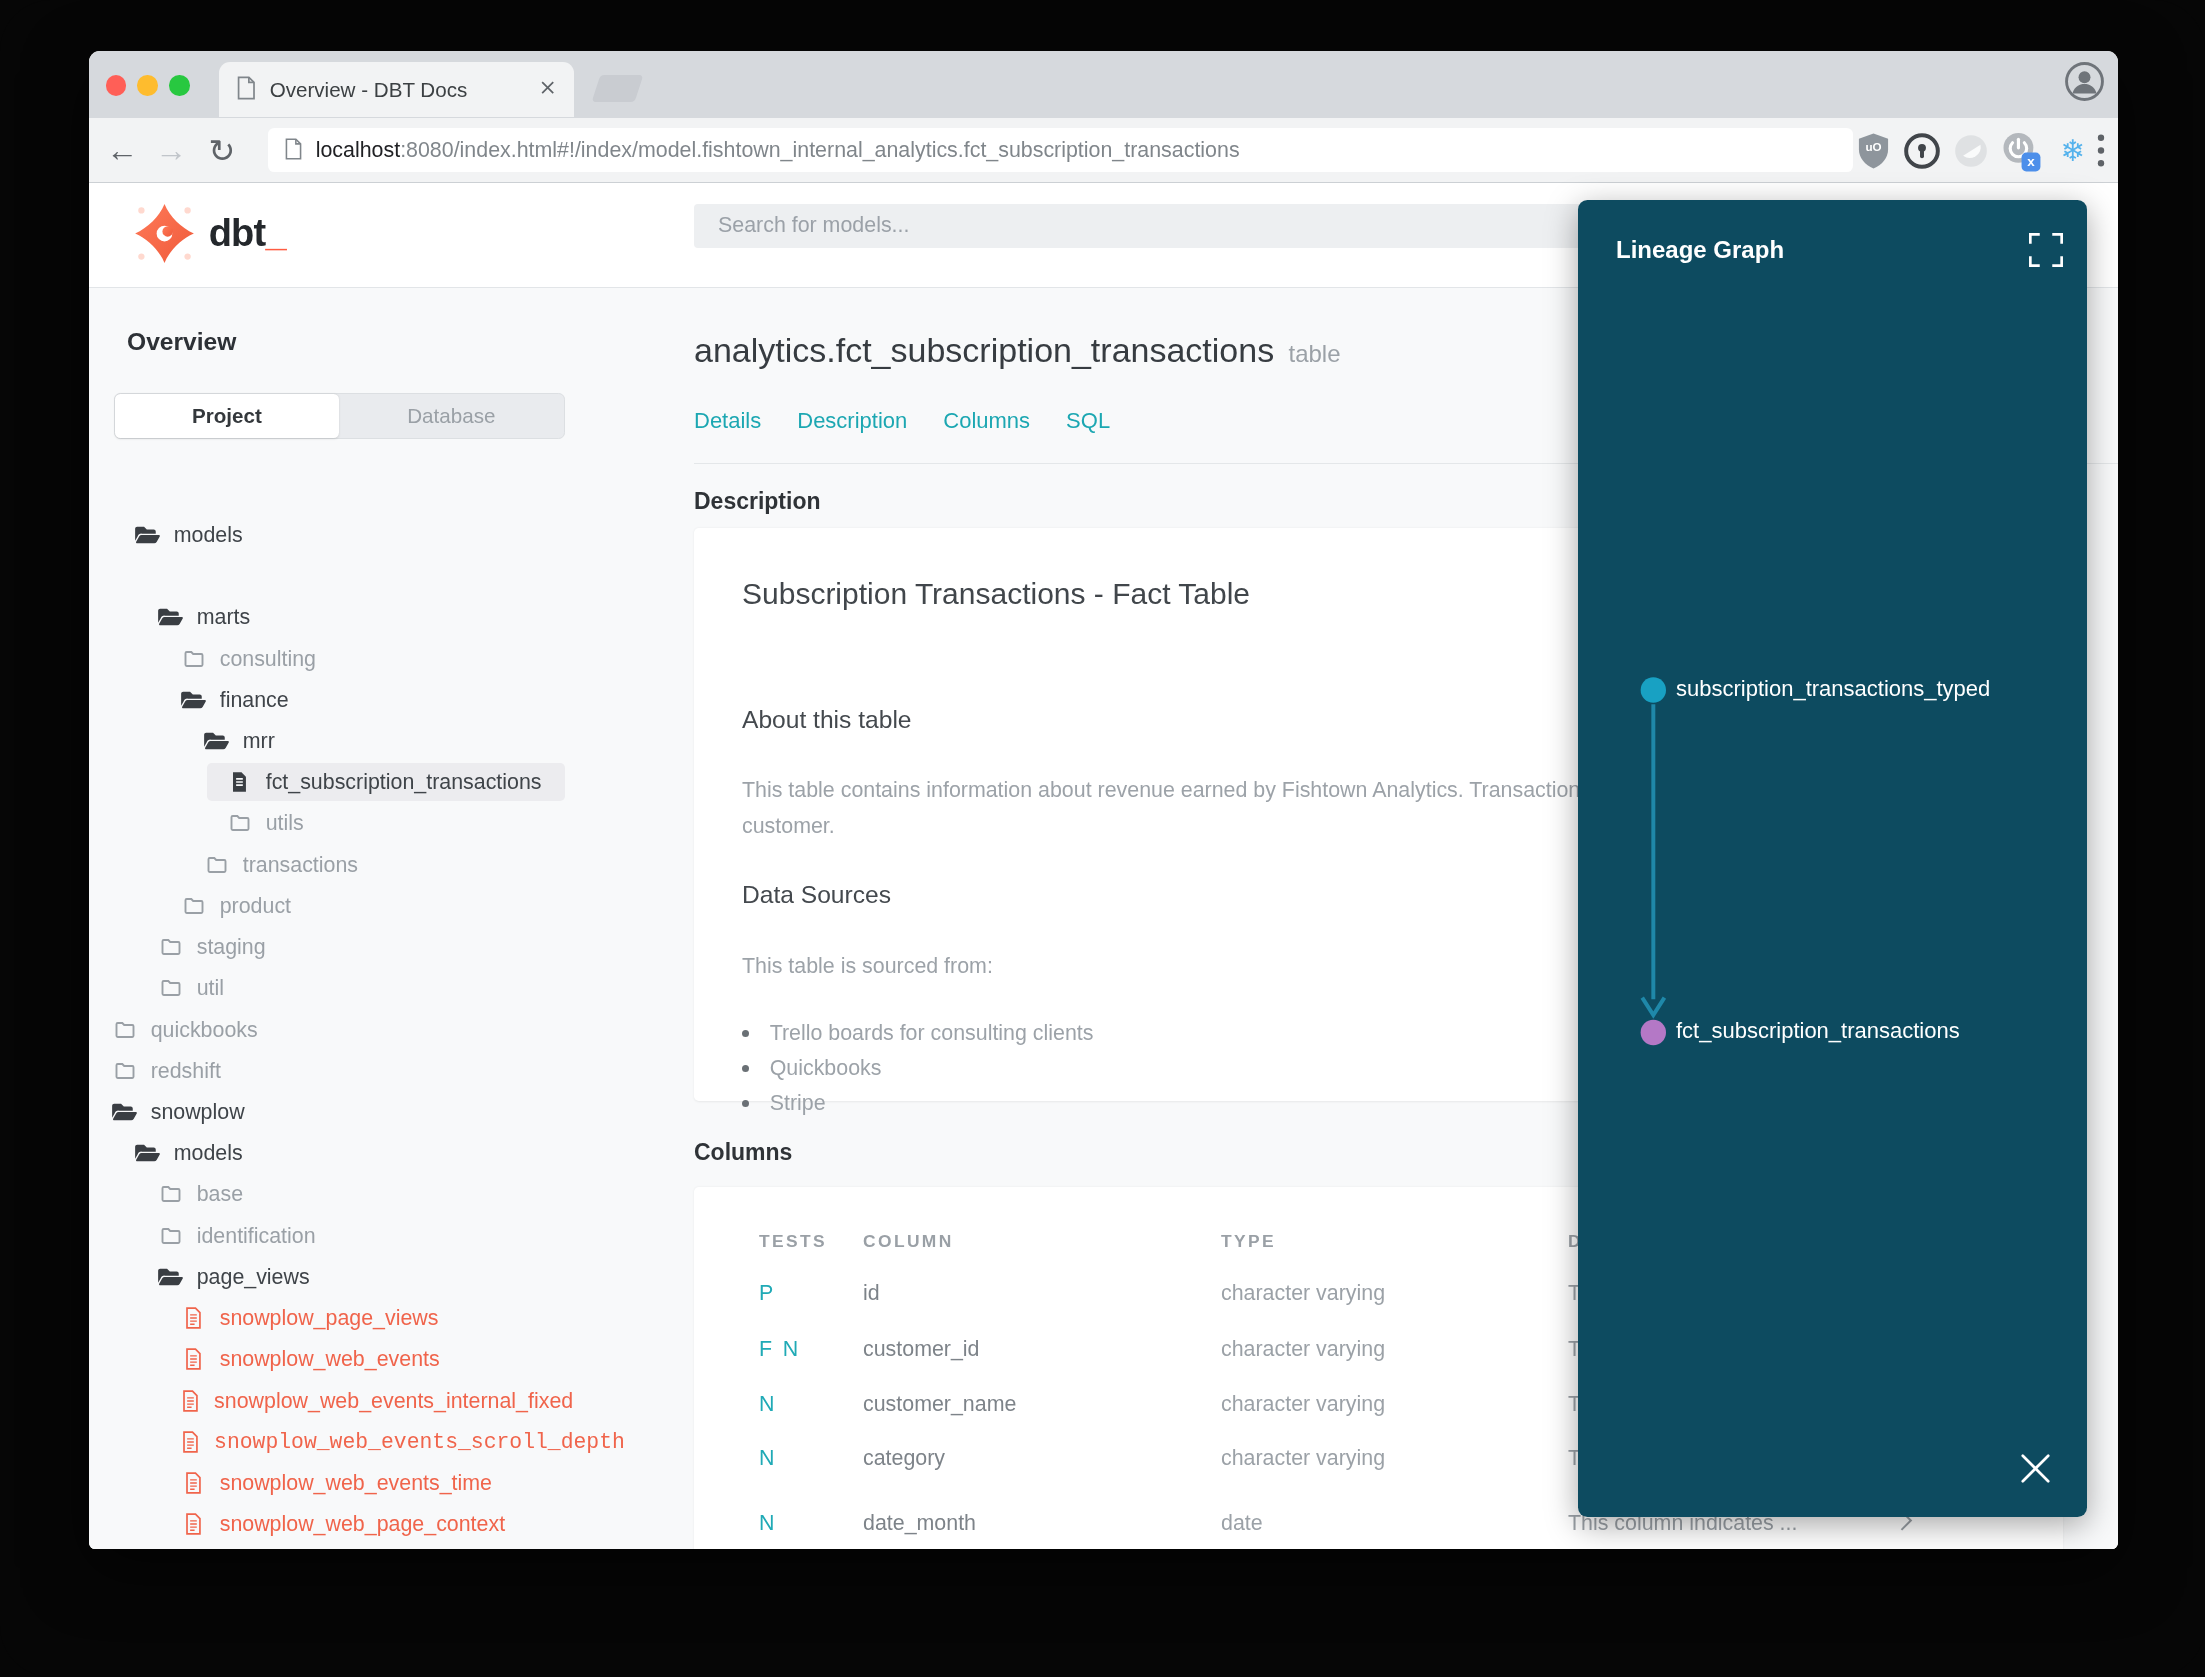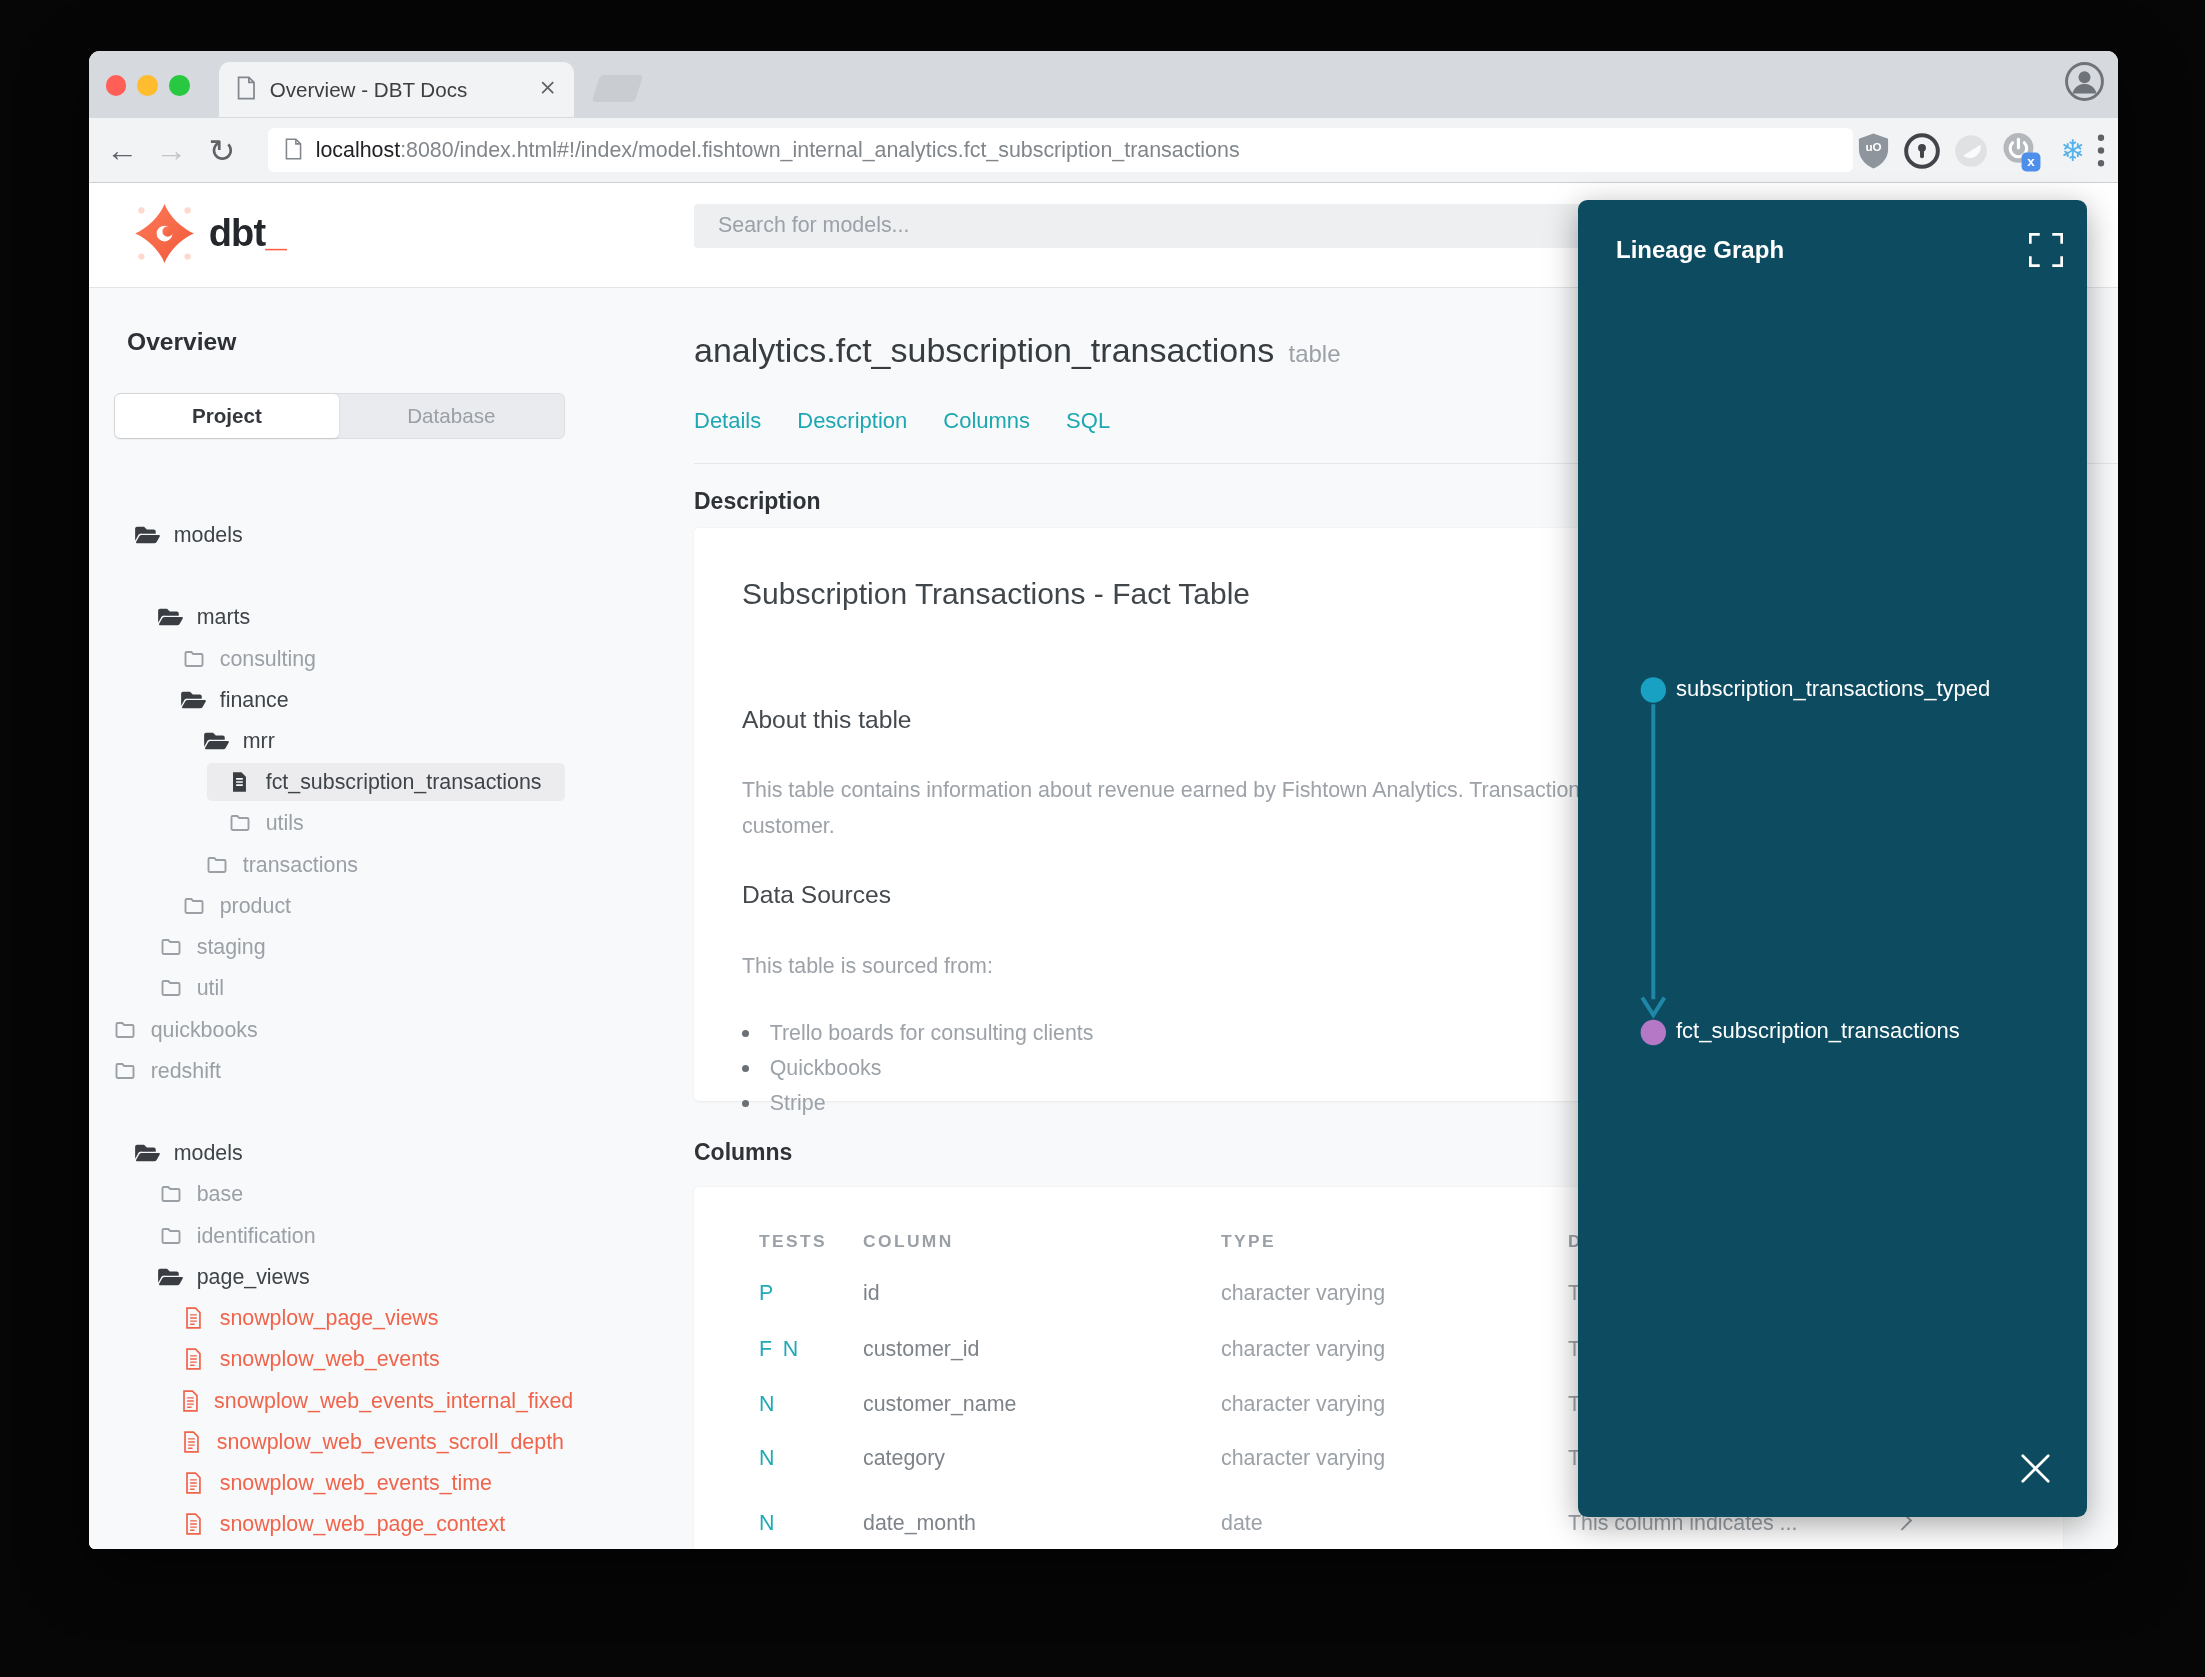--- a/index.html
+++ b/index.html
@@ -317,20 +317,28 @@
             <span class="tlabel">quickbooks</span>
           </div>
           <div class="tree-item v-muted" style="left: 22px; padding-left: 0px; width: 453px; top: 869px;">
             <span class="ticon">
               <svg viewBox="0 0 24 24" width="24" height="24">
                 <path d="M3.5 8V6.2c0-.7.5-1.2 1.2-1.2h4.6l1.9 2h8.1c.7 0 1.2.5 1.2 1.2v9.6c0 .7-.5 1.2-1.2 1.2H4.7c-.7 0-1.2-.5-1.2-1.2V8z" fill="none" stroke="currentColor" stroke-width="1.9"></path>
               </svg>
             </span>
             <span class="tlabel">redshift</span>
           </div>
+          <div class="tree-item v-dark" style="left: 22px; padding-left: 0px; width: 453px; top: 910px;">
+            <span class="ticon">
+              <svg viewBox="0 0 576 512" width="25" height="22">
+                <path fill="currentColor" d="M572.7 292.1 500.3 416.2A64 64 0 0 1 445 448H45c-18.5 0-30.1-20.1-20.7-36.1l72.4-124.2A64 64 0 0 1 152 256h400c18.5 0 30 20.1 20.7 36.1zM152 224h328v-48c0-26.5-21.5-48-48-48H272l-64-64H48C21.5 64 0 85.5 0 112v278.5l57.2-98A96 96 0 0 1 152 224z"></path>
+              </svg>
+            </span>
+            <span class="tlabel">snowplow</span>
+          </div>
           <div class="tree-item v-dark" style="left: 45px; padding-left: 0px; width: 430px; top: 951px;">
             <span class="ticon">
               <svg viewBox="0 0 576 512" width="25" height="22">
                 <path fill="currentColor" d="M572.7 292.1 500.3 416.2A64 64 0 0 1 445 448H45c-18.5 0-30.1-20.1-20.7-36.1l72.4-124.2A64 64 0 0 1 152 256h400c18.5 0 30 20.1 20.7 36.1zM152 224h328v-48c0-26.5-21.5-48-48-48H272l-64-64H48C21.5 64 0 85.5 0 112v278.5l57.2-98A96 96 0 0 1 152 224z"></path>
               </svg>
             </span>
             <span class="tlabel">models</span>
           </div>
           <div class="tree-item v-muted" style="left: 68px; padding-left: 0px; width: 407px; top: 992px;">
             <span class="ticon">
@@ -376,21 +384,21 @@
           </div>
           <div class="tree-item v-red" style="left: 91px; padding-left: 0px; width: 384px; top: 1199px;">
             <span class="ticon">
               <svg viewBox="0 0 24 26" width="21.4" height="24">
                 <path d="M4.5 2h9.5l5 5v17H4.5V2z" fill="none" stroke="currentColor" stroke-width="1.9"></path>
                 <path d="M8 9.5h7.5M8 13h7.5M8 16.5h7.5M8 20h5" stroke="currentColor" stroke-width="1.6"></path>
               </svg>
             </span>
             <span class="tlabel">snowplow_web_events_internal_fixed</span>
           </div>
-          <div class="tree-item v-red" style="left: 91px; padding-left: 0px; width: 384px; top: 1240px;">
+          <div class="tree-item v-red" style="left: 91px; padding-left: 0px; width: 384px; top: 1240px; font-family: Liberation Mono, monospace;">
             <span class="ticon">
               <svg viewBox="0 0 24 26" width="21.4" height="24">
                 <path d="M4.5 2h9.5l5 5v17H4.5V2z" fill="none" stroke="currentColor" stroke-width="1.9"></path>
                 <path d="M8 9.5h7.5M8 13h7.5M8 16.5h7.5M8 20h5" stroke="currentColor" stroke-width="1.6"></path>
               </svg>
             </span>
             <span class="tlabel">snowplow_web_events_scroll_depth</span>
           </div>
           <div class="tree-item v-red" style="left: 91px; padding-left: 0px; width: 384px; top: 1281px;">
             <span class="ticon">

